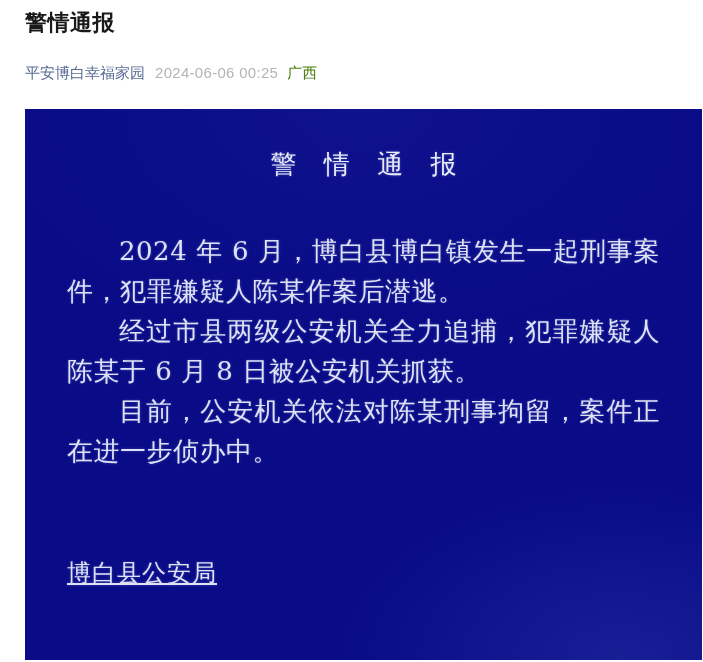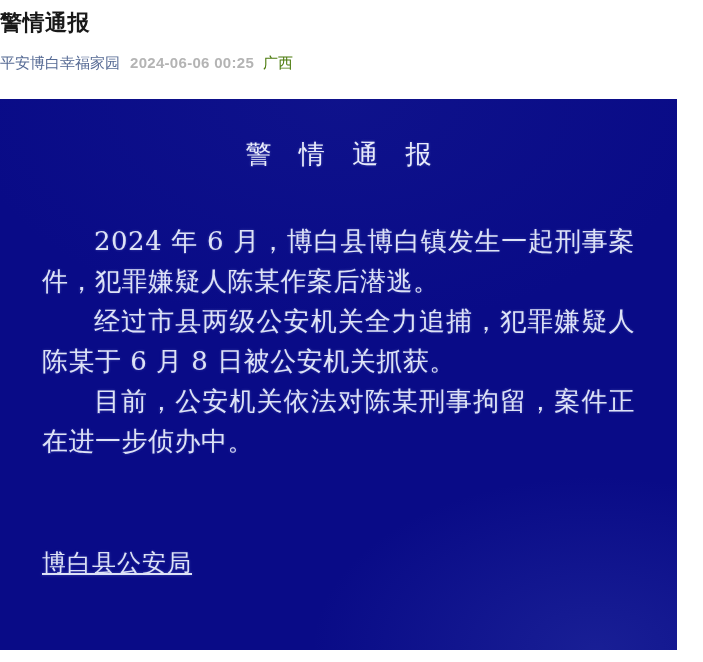--- a/index.html
+++ b/index.html
@@ -4,46 +4,45 @@
 <style>
   * { margin: 0; padding: 0; box-sizing: border-box; }
   html, body {
     width: 703px; height: 662px;
     background: #ffffff;
     overflow: hidden;
     font-family: "Liberation Sans", sans-serif;
   }
   .article {
     width: 703px; height: 498px;
-    padding: 8px 13px 0 0;
+    padding: 8px 13px 0 25px;
   }
   .page-title {
     font-size: 22px;
     font-weight: 700;
     color: #191919;
     line-height: 30px;
     letter-spacing: 0.5px;
   }
   .meta-row {
-    margin-top: 15px;
+    margin-top: 25px;
     display: flex;
     align-items: baseline;
     font-size: 15px;
     line-height: 20px;
   }
   .account-name {
     color: #576b95;
     font-weight: 500;
     cursor: pointer;
   }
   .meta-time {
     color: #b4b4b4;
     margin-left: 10px;
     letter-spacing: 0.3px;
-    font-weight: bold;
   }
   .meta-location {
     color: #4d7c0f;
     margin-left: 9px;
   }
   
   .notice {
     margin-top: 26px;
     width: 677px;
     height: 551px;

